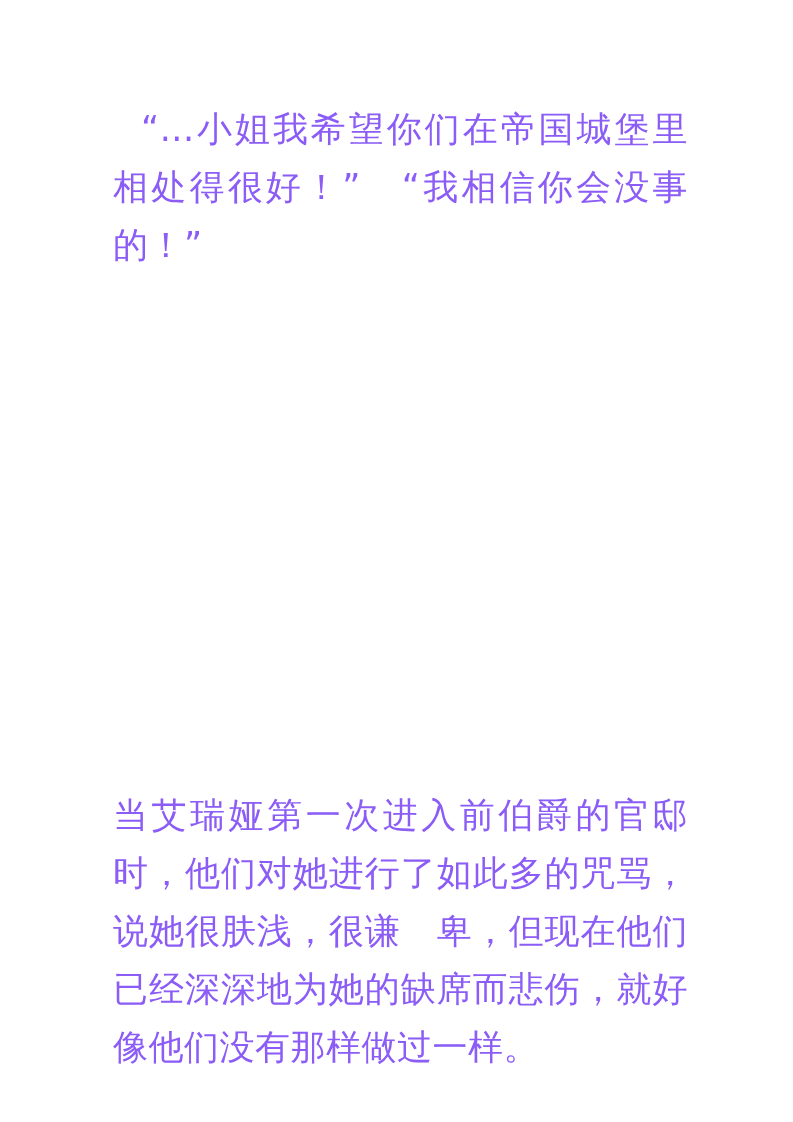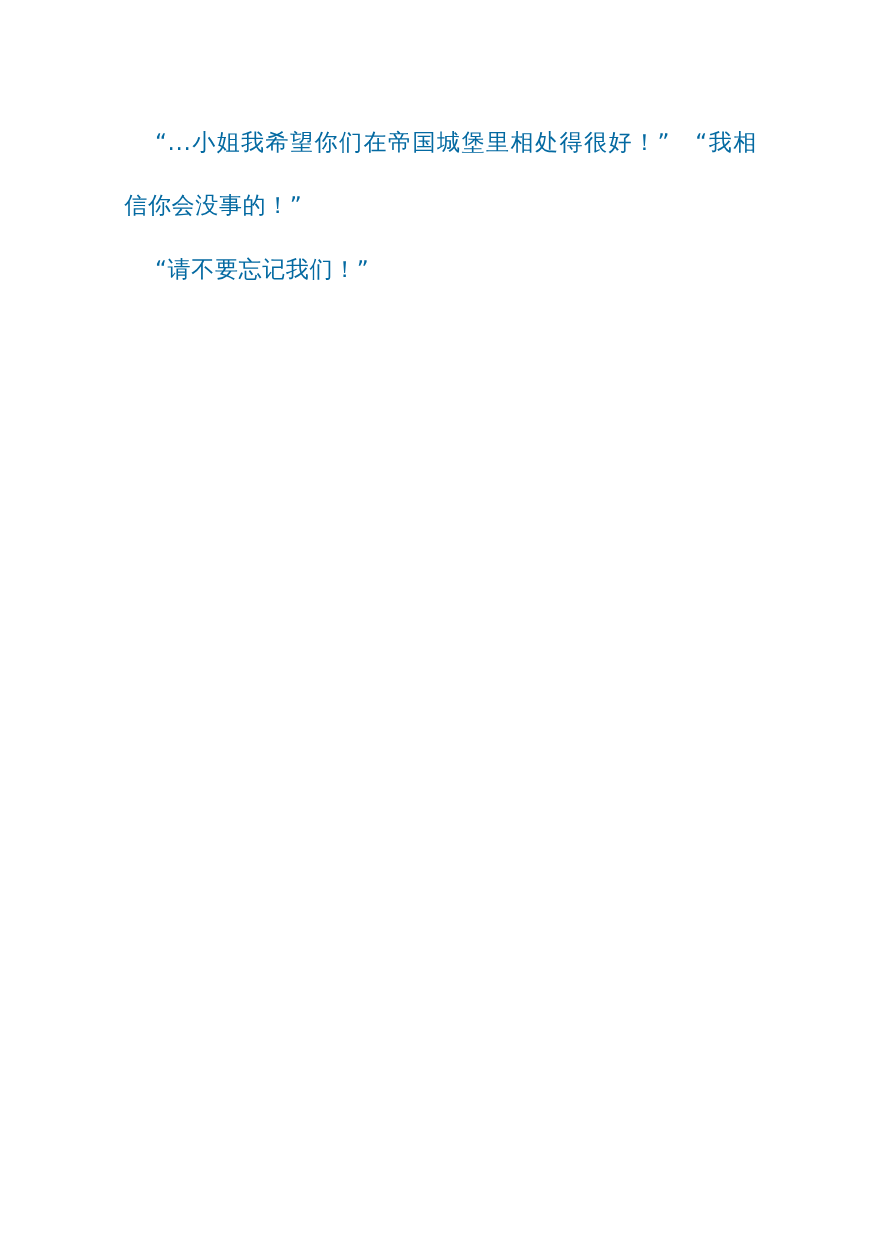--- a/index.html
+++ b/index.html
@@ -20,25 +20,25 @@
     height: 1122px;
     background: #ffffff;
     box-sizing: border-box;
   }
   .text-block {
     position: absolute;
     left: 113px;
     width: 575px;
   }
   .para {
-    font-size: 21px;
+    font-size: 35px;
     line-height: 58px;
     letter-spacing: 0.5px;
     font-weight: 400;
-    color: #0369a1;
+    color: #8b5cf6;
     text-align: justify;
     text-justify: inter-character;
     margin: 0;
     white-space: pre-wrap;
   }
   .indent {
     text-indent: 28px;
   }
   .block-one {
     top: 100px;
@@ -47,17 +47,19 @@
     top: 786px;
   }
 </style>
 </head>
 <body>
 
 <div class="page">
 
   <div class="text-block block-one">
     <p class="para indent">“...小姐我希望你们在帝国城堡里相处得很好！”　“我相信你会没事的！”</p>
-    <p class="para indent">“请不要忘记我们！”</p>
   </div>
 
+  <div class="text-block block-two">
+    <p class="para">当艾瑞娅第一次进入前伯爵的官邸时，他们对她进行了如此多的咒骂，说她很肤浅，很谦　卑，但现在他们已经深深地为她的缺席而悲伤，就好像他们没有那样做过一样。</p>
+  </div>
 
 </div>
 
 </body></html>

